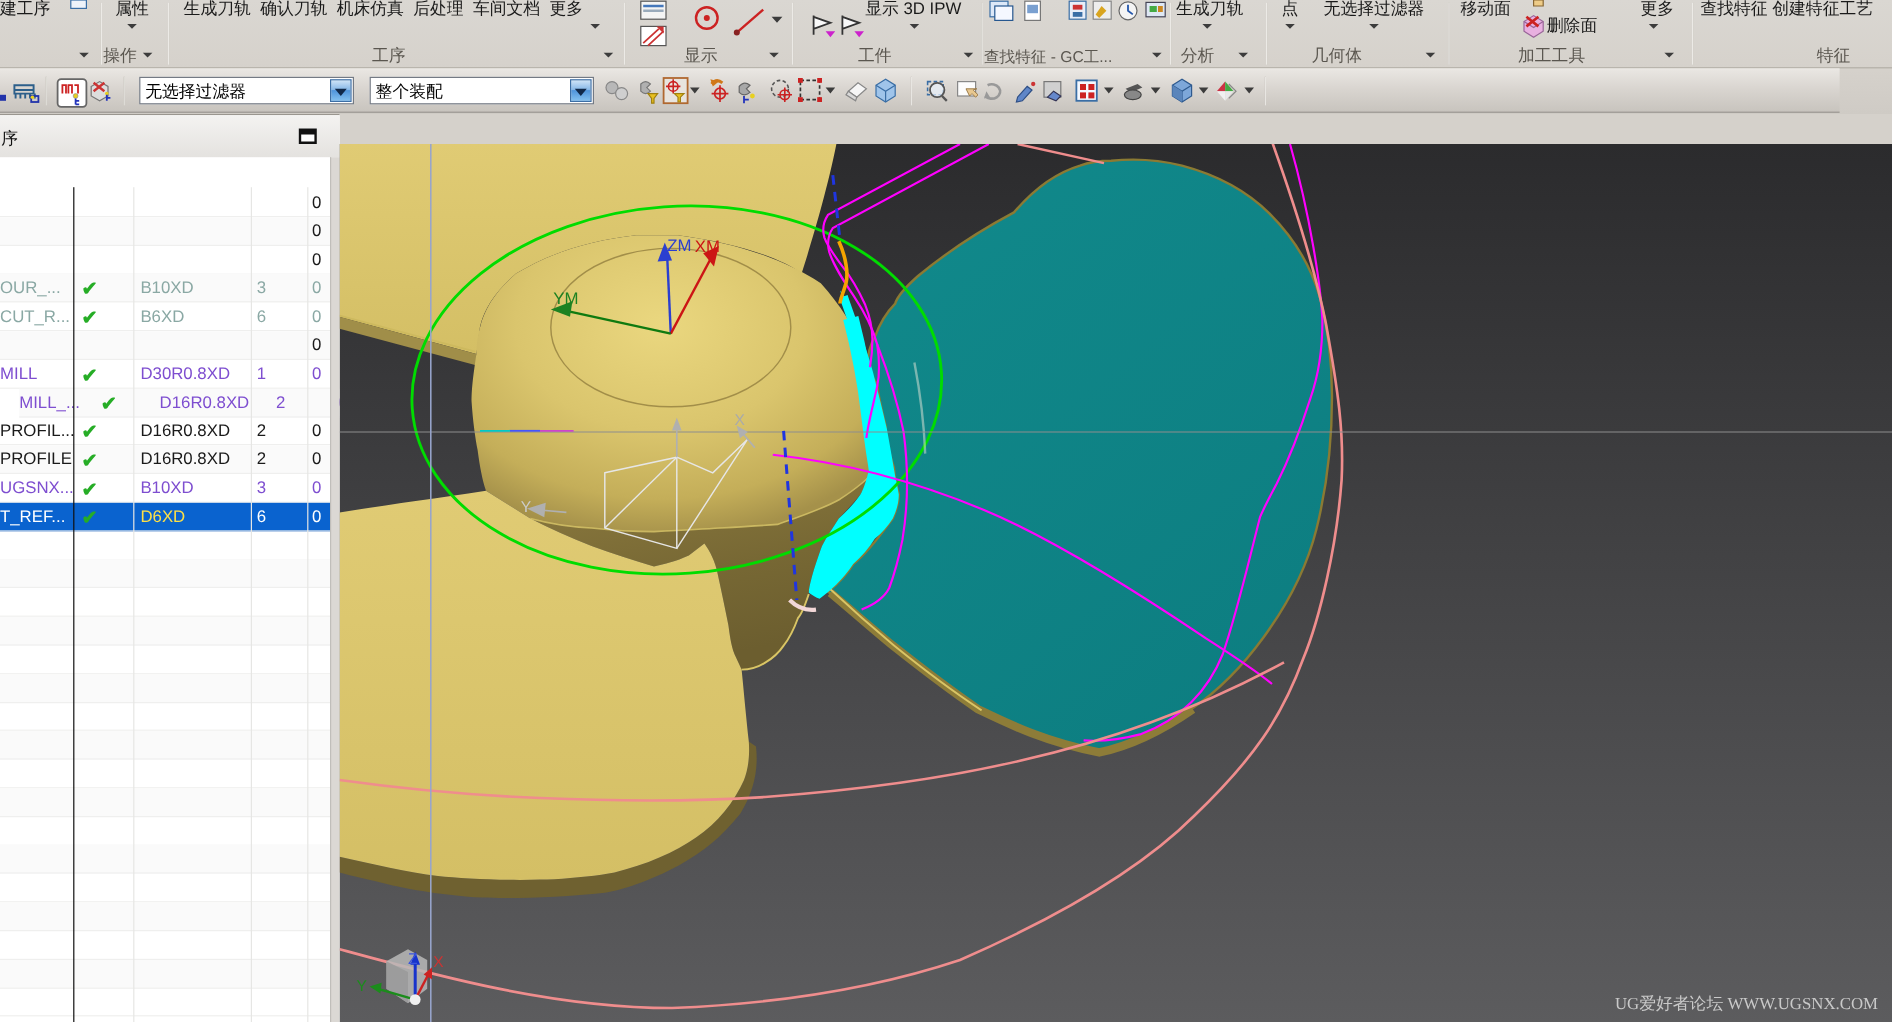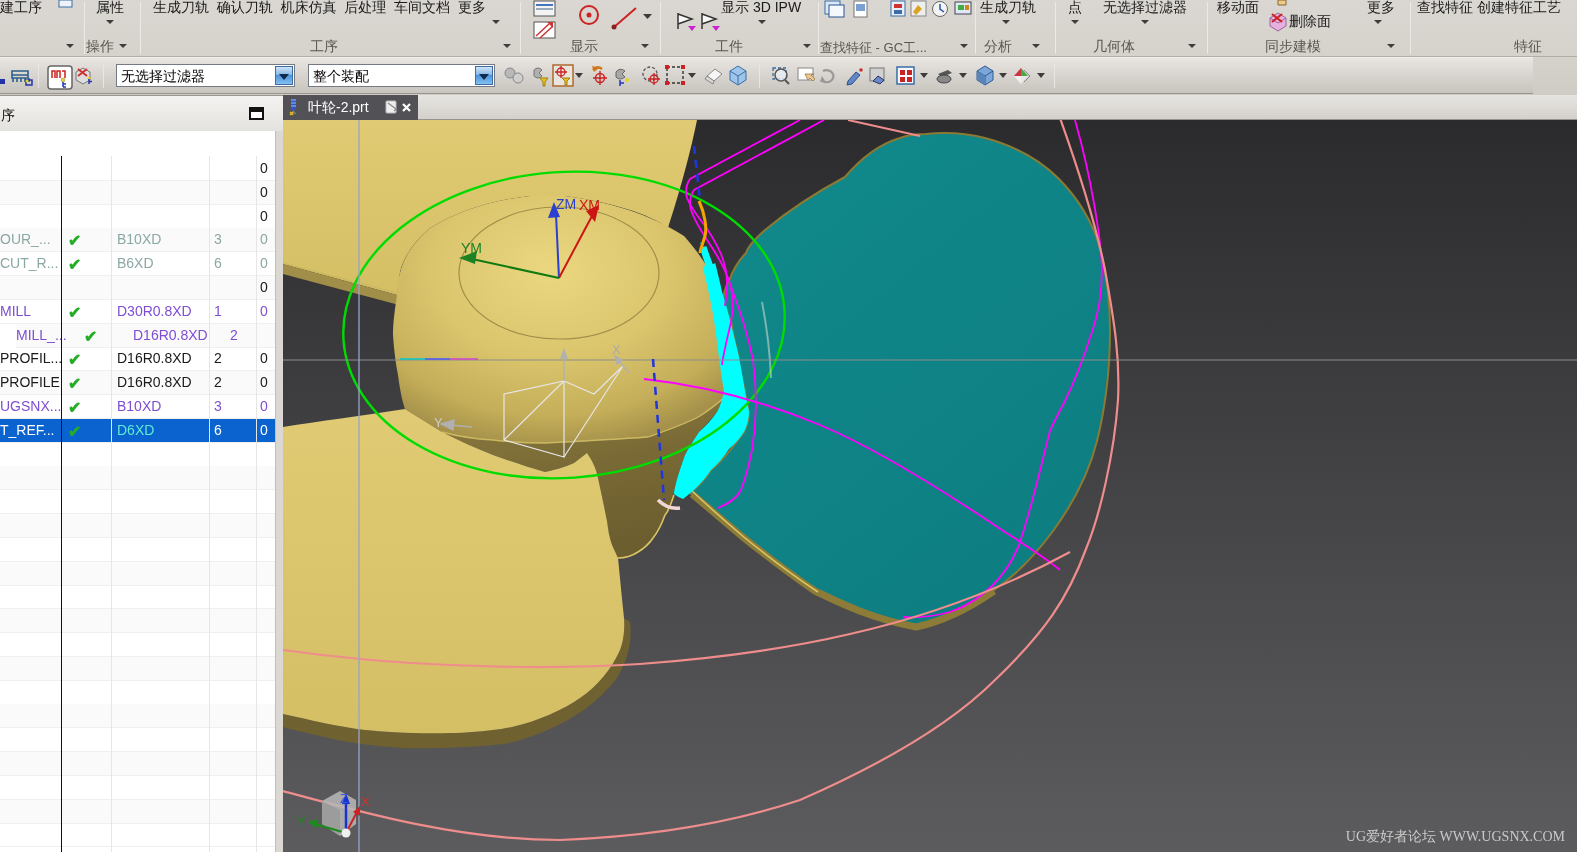--- a/index.html
+++ b/index.html
@@ -82,21 +82,21 @@
   <div class="dd" style="left:1071px;top:20px"></div>
   <div class="rt" style="left:1103px;top:1px">无选择过滤器</div>
   <div class="dd" style="left:1141px;top:20px"></div>
   <div class="gl" style="left:1093px">几何体</div>
   <div class="dd" style="left:1188px;top:44px"></div>
   <div class="sep" style="left:1207px"></div>
   <div class="rt" style="left:1217px;top:1px">移动面</div>
   <div class="rt" style="left:1289px;top:15px">删除面</div>
   <div class="rt" style="left:1367px;top:1px">更多</div>
   <div class="dd" style="left:1374px;top:20px"></div>
-  <div class="gl" style="left:1265px">同步建模</div>
+  <div class="gl" style="left:1265px">加工工具</div>
   <div class="dd" style="left:1387px;top:44px"></div>
   <div class="sep" style="left:1410px"></div>
   <div class="rt" style="left:1417px;top:1px">查找特征 创建特征工艺</div>
   <div class="gl" style="left:1514px">特征</div>
   <svg id="ribicons" style="position:absolute;left:0;top:0" width="1577" height="57">
 
     <rect x="59" y="0" width="13" height="7" fill="#eef3fa" stroke="#3a6ea5"></rect>
 
     <rect x="534" y="1" width="21" height="15" fill="#f4f4f4" stroke="#555"></rect>
     <line x1="536" y1="5" x2="553" y2="5" stroke="#4477bb" stroke-width="2"></line>
@@ -258,34 +258,20 @@
       <path d="M1021,10 l0,8 -7,0 z" fill="#cc3344"></path>
       <path d="M1021,10 l0,8 7,0 z" fill="#44aa44"></path>
       <path d="M1014,18 l7,0 0,8 z" fill="#f0f0f0"></path>
       <path d="M1021,18 l7,0 -7,8 z" fill="#e8e8e8"></path>
       <path d="M1024,12 l6,6 -6,6" fill="none" stroke="#888" stroke-width="1"></path>
     </g>
     <path d="M1037,15 l8,0 -4,5 z" fill="#3c3c3c"></path>
   </svg>
 </div>
 
-<div id="tabstrip">
-  <div id="tab1">
-        <span style="position:absolute;left:25px;top:4px">叶轮-2.prt</span>
-    <svg style="position:absolute;left:0;top:0" width="135" height="25">
-      <rect x="8" y="4" width="5" height="11" fill="#3355cc"></rect>
-      <path d="M8,5 l5,0 M8,8 l5,0 M8,11 l5,0" stroke="#99bbee" stroke-width="1"></path>
-      <path d="M10.5,15 l3,4 -6,0 z" fill="#7a7a7e"></path>
-      <path d="M7,17 l3,3 m0,-3 l-3,3" stroke="#e8c020" stroke-width="1.3"></path>
-      <rect x="103" y="6" width="10" height="12" rx="1" fill="#eee" stroke="#bbb"></rect>
-      <path d="M105,8 l8,6 m-2,2 l2,-2" stroke="#888" stroke-width="1.2"></path>
-      <path d="M120,9 l7,7 m0,-7 l-7,7" stroke="#fff" stroke-width="2.2"></path>
-    </svg>
-  </div>
-</div>
 
 <div id="panel">
   <div id="ptitle">
         <span style="position:absolute;left:1px;top:11px">序</span>
     <div style="position:absolute;left:249px;top:11px;width:15px;height:13px;border:2px solid #111;border-top:5px solid #111;background:#fff"></div>
   </div>
   <div id="rows">
         <div class="row" style="top:0.0px;">
           <div class="cblk" style="left:260px;">0</div>
         </div>
@@ -343,21 +329,21 @@
         <div class="row" style="top:238.0px;">
           <div class="cpurp" style="left:0px;">UGSNX...</div>
           <div class="chk" style="">✔</div>
           <div class="cpurp" style="left:117px;">B10XD</div>
           <div class="cpurp" style="left:214px;">3</div>
           <div class="cpurp" style="left:260px;">0</div>
         </div>
         <div class="row" style="top:261.8px;background:#0a63cf;">
           <div class="" style="left:0px;color:#fff;">T_REF...</div>
           <div class="chk" style="">✔</div>
-          <div class="" style="left:117px;color:#5eead4;">D6XD</div>
+          <div class="" style="left:117px;color:#fde047;">D6XD</div>
           <div class="" style="left:214px;color:#fff;">6</div>
           <div class="" style="left:260px;color:#fff;">0</div>
         </div>
         <div class="row" style="top:285.6px;"></div>
         <div class="row" style="top:309.4px;background:#fafafa;"></div>
         <div class="row" style="top:333.2px;"></div>
         <div class="row" style="top:357.0px;background:#fafafa;"></div>
         <div class="row" style="top:380.8px;"></div>
         <div class="row" style="top:404.6px;background:#fafafa;"></div>
         <div class="row" style="top:428.4px;"></div>

